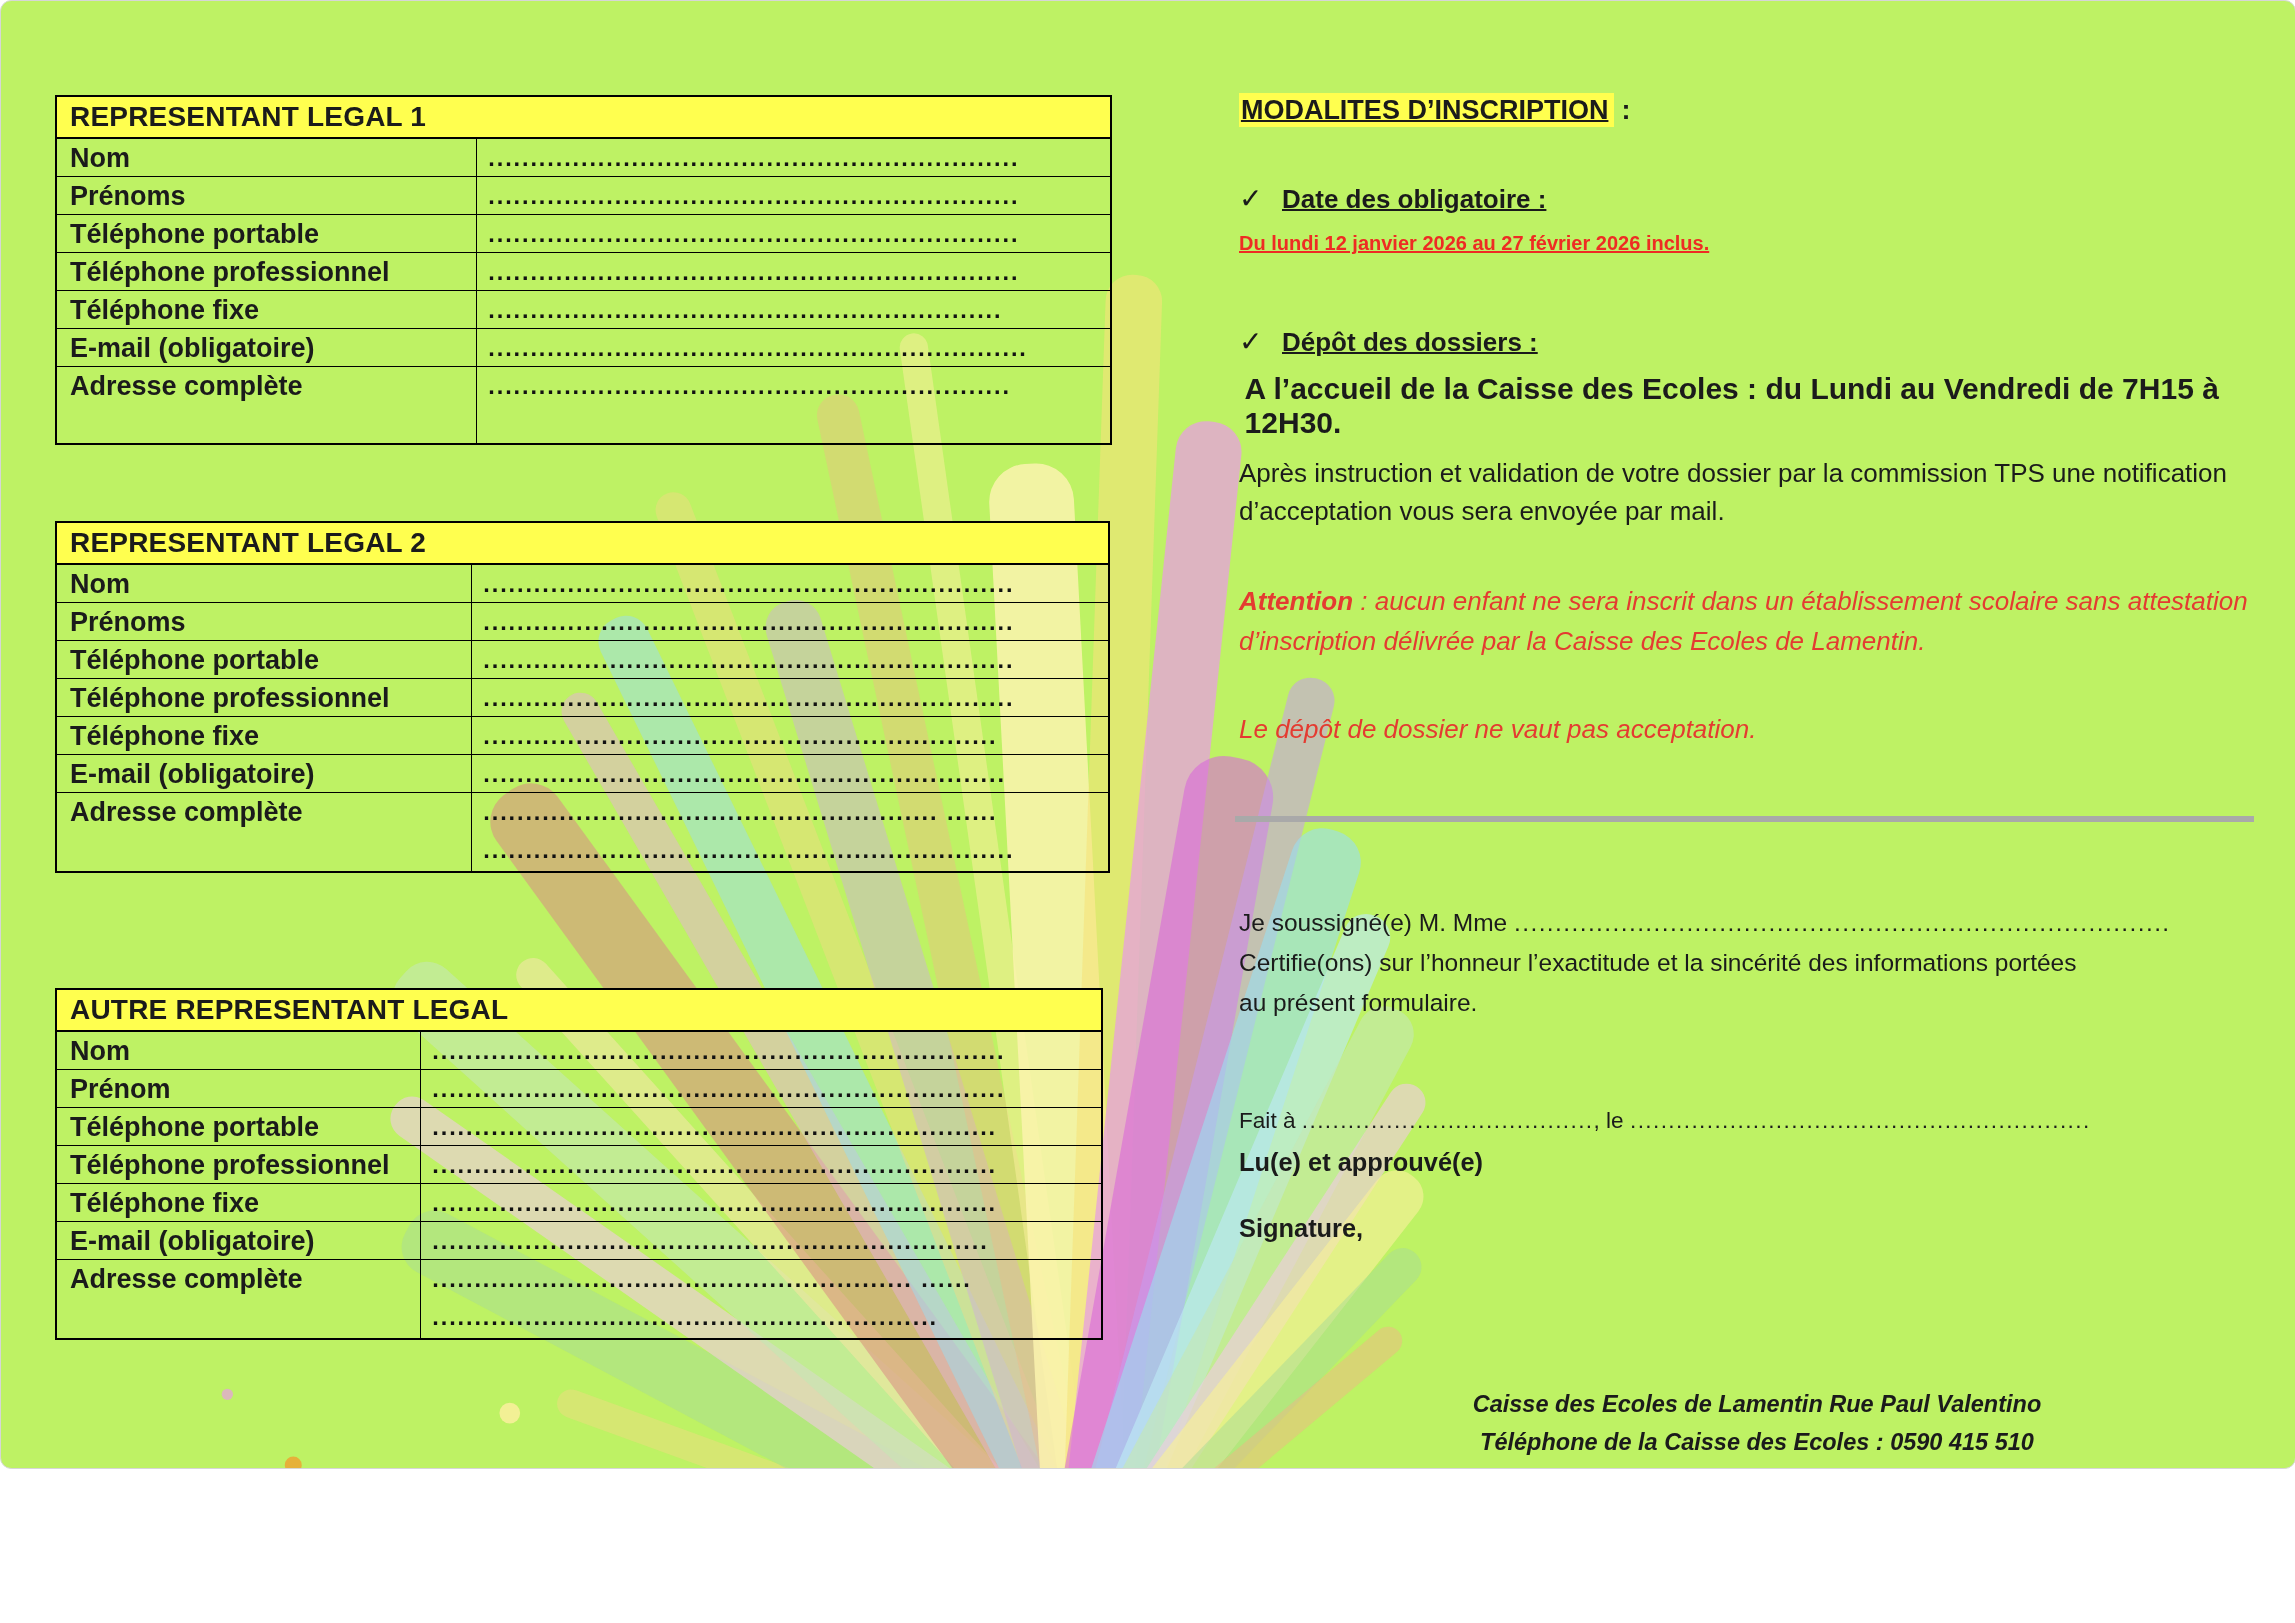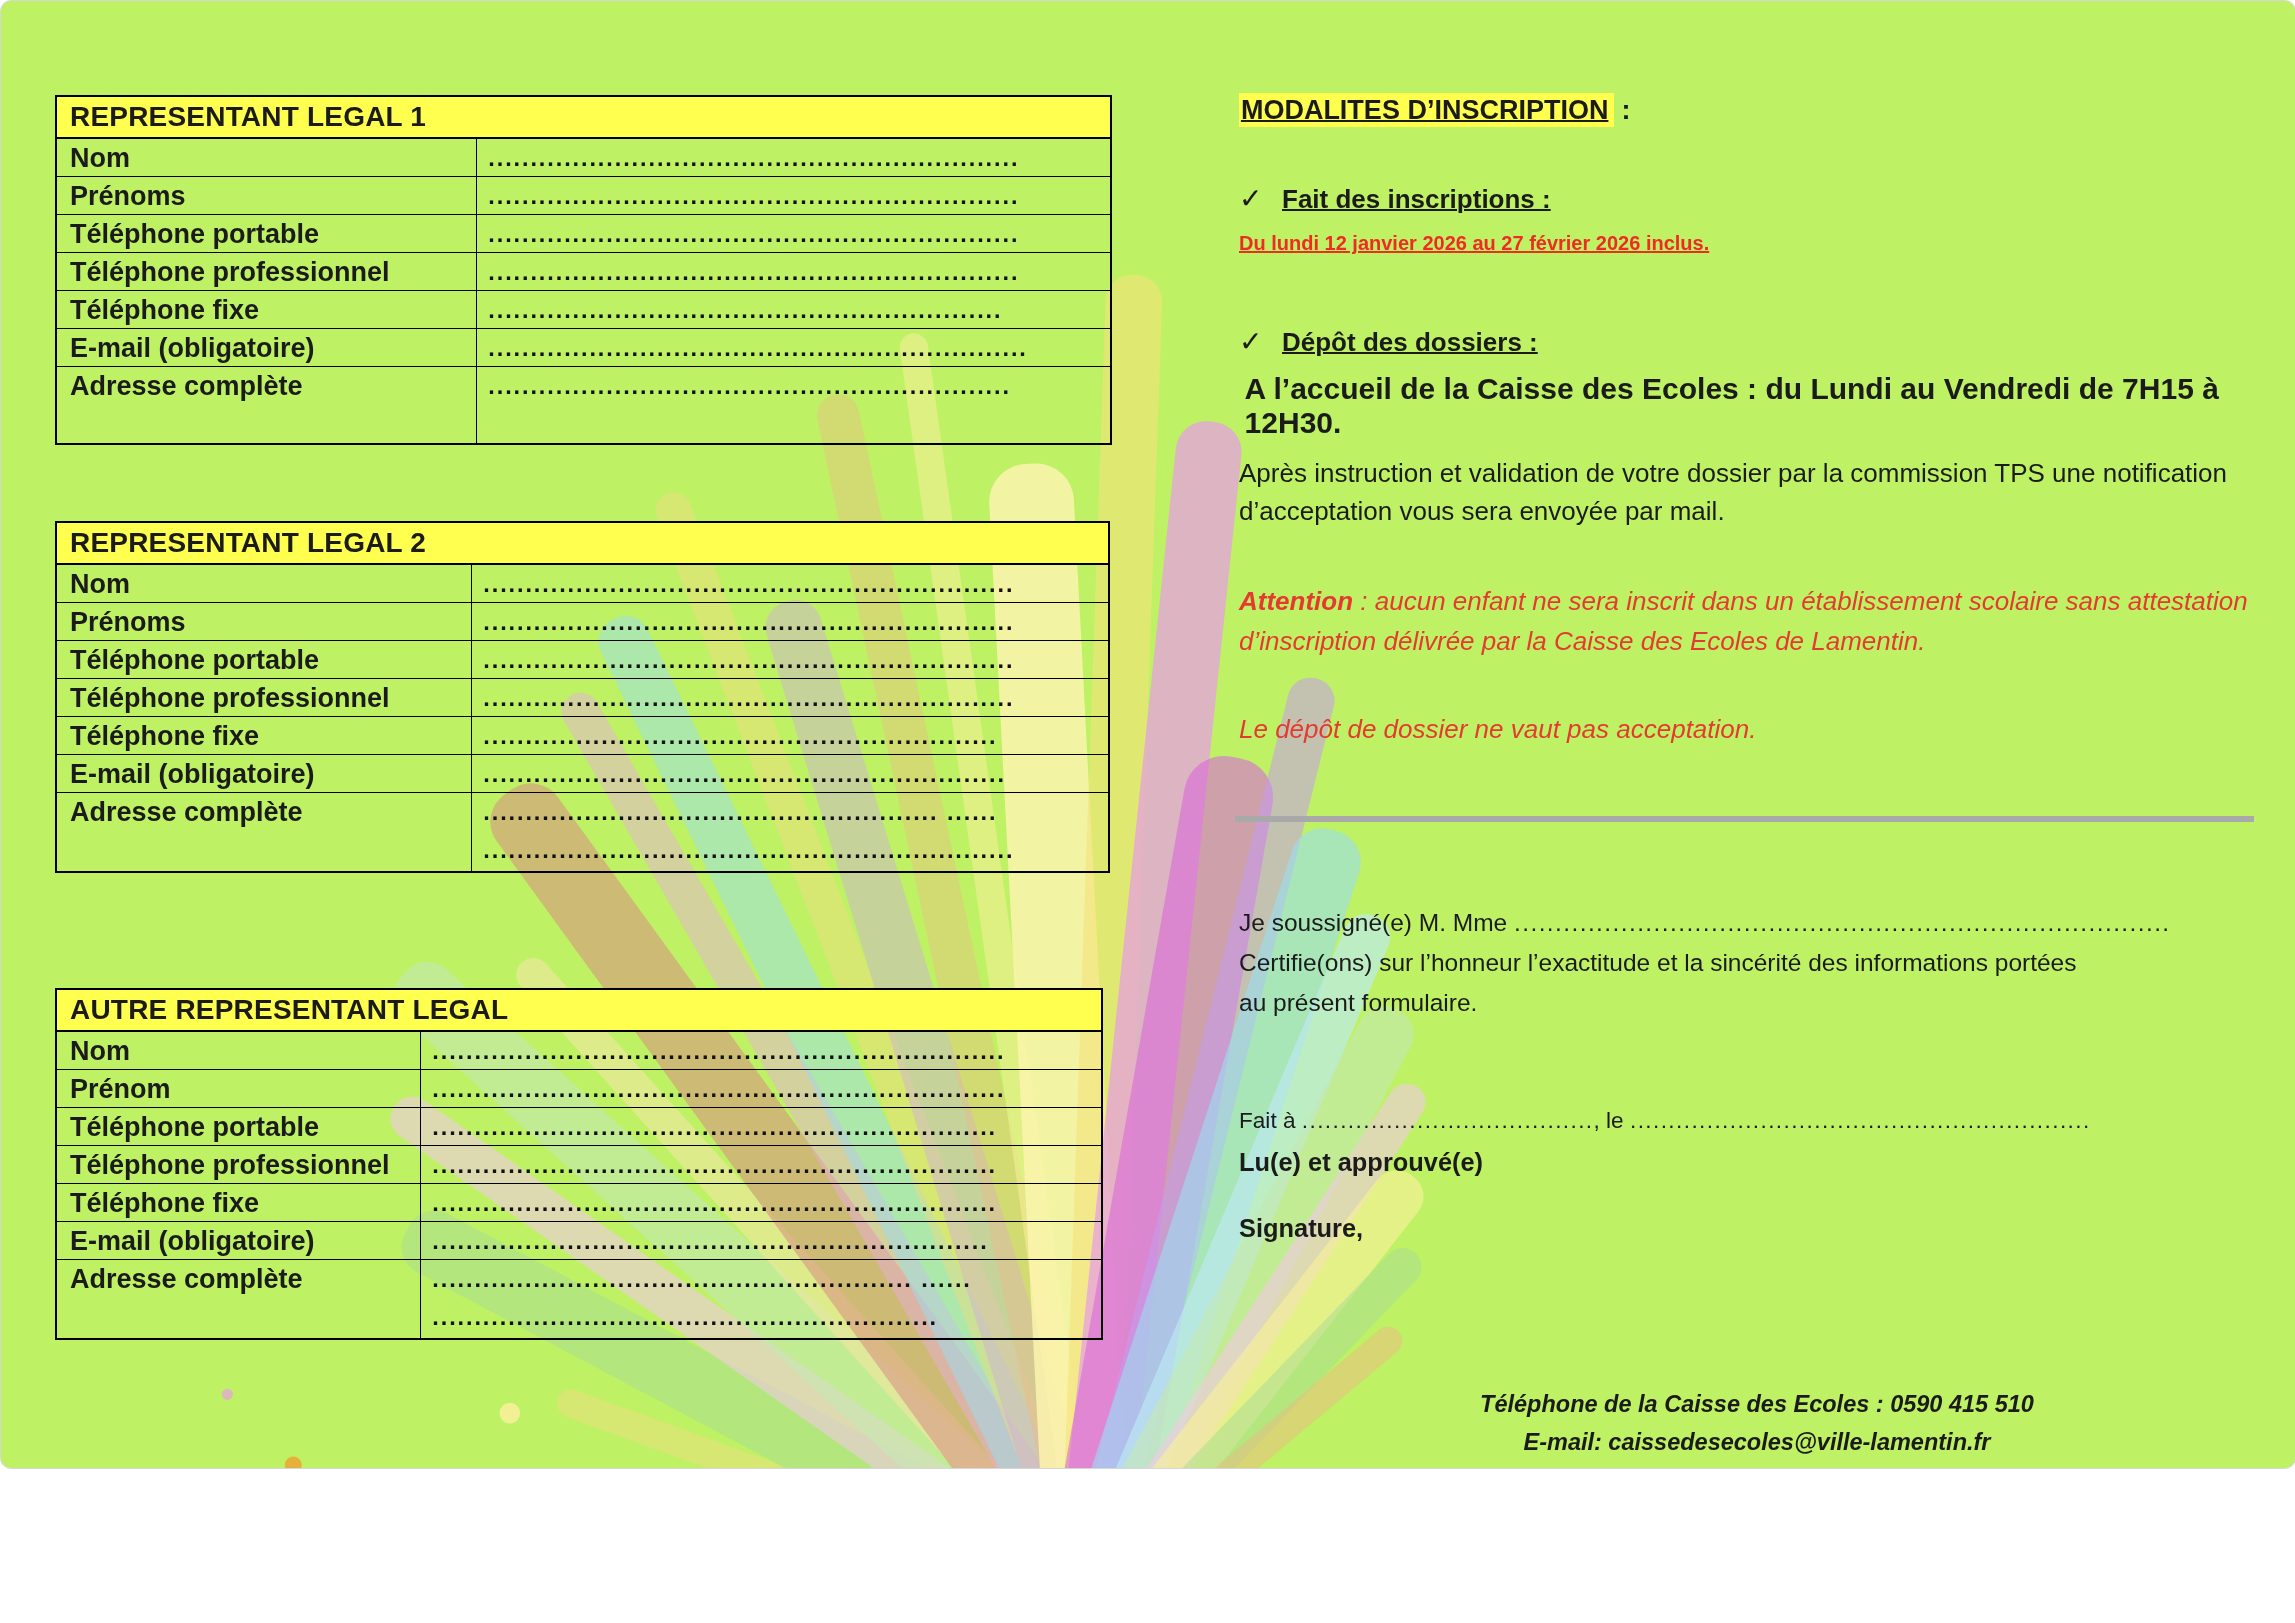--- a/index.html
+++ b/index.html
@@ -258,21 +258,21 @@
         <span class="dl">............................................................</span>
       </div>
     </div>
   </div>
 
   <div class="rc" style="top:94px;">
     <span class="hl-underline">MODALITES D’INSCRIPTION</span><span class="after-colon"> :</span>
   </div>
 
   <div class="rc check-item" style="top:181px;">
-    <span class="tick">✓</span><span class="cap">Fait des inscriptions :</span>
+    <span class="tick">✓</span><span class="cap">Date des obligatoire :</span>
   </div>
 
   <div class="rc red-date" style="top:231px;">Du lundi 12 janvier 2026 au 27 février 2026 inclus.</div>
 
   <div class="rc check-item" style="top:324px;">
     <span class="tick">✓</span><span class="cap">Dépôt des dossiers :</span>
   </div>
 
   <div class="rc bold-line" style="top:371px;">A l’accueil de la Caisse des Ecoles : du Lundi au Vendredi de 7H15 à 12H30.</div>
 
@@ -294,19 +294,20 @@
 
   <div class="rc fait-line" style="top:1107px;">
     <span>Fait à </span><span class="dotfill">......................................</span><span>, le </span><span class="dotfill">............................................................</span>
   </div>
 
   <div class="rc sig" style="top:1147px;">Lu(e) et approuvé(e)</div>
 
   <div class="rc sig" style="top:1213px;">Signature,</div>
 
   <div class="layer footer" style="left:1365px; top:1384px;">
+    <div>Caisse des Ecoles de Lamentin Rue Paul Valentino</div>
     <div>Téléphone de la Caisse des Ecoles : 0590 415 510</div>
     <div>E-mail:  caissedesecoles@ville-lamentin.fr</div>
     <div>Site internet: villelamentin97</div>
   </div>
 
 </div>
 
 
 </body></html>

